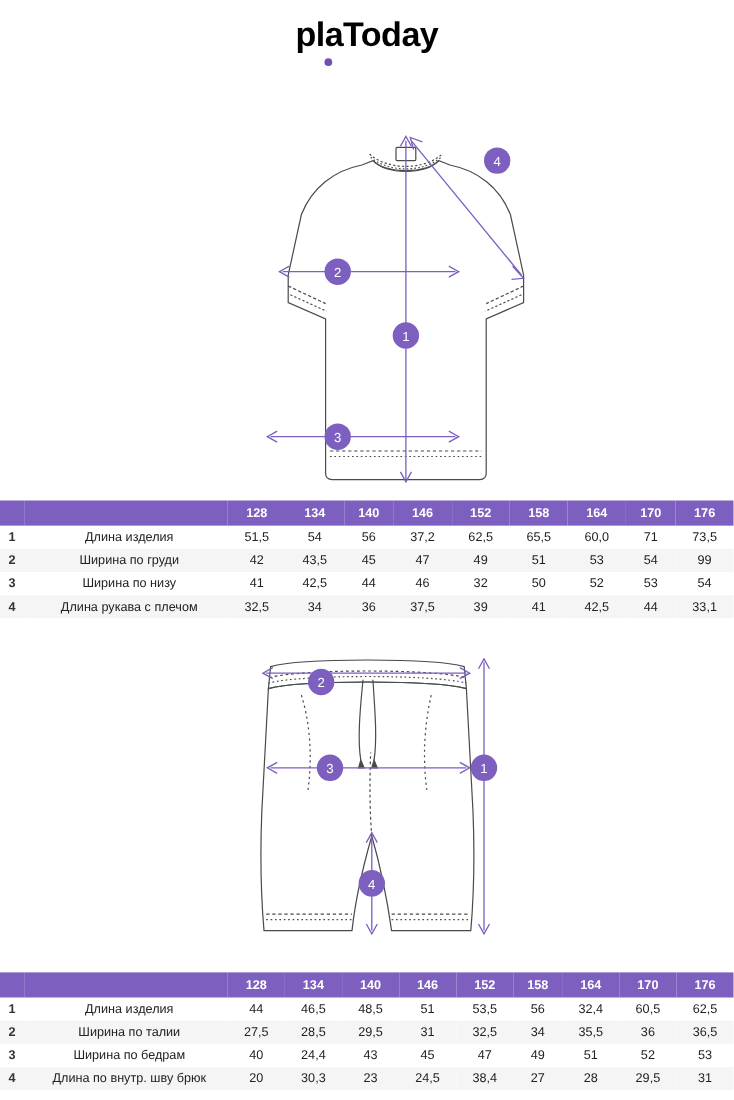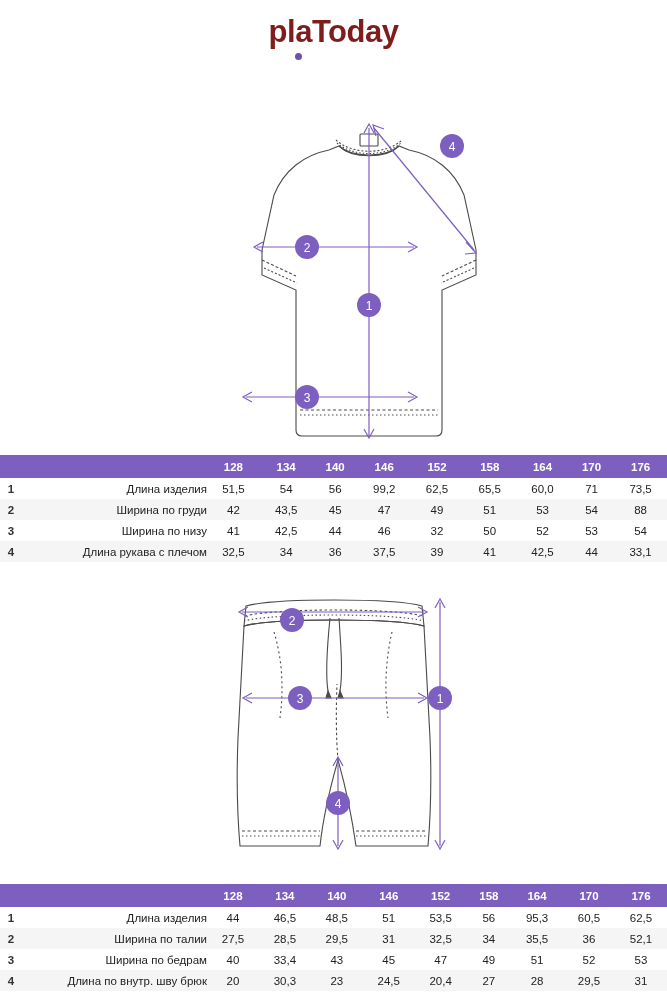--- a/index.html
+++ b/index.html
@@ -14,21 +14,21 @@
     width: 667px; height: 1000px;
     overflow: hidden;
   }
   
   .logo {
     position: absolute;
     top: 14px; left: 0; width: 667px;
     text-align: center;
     font-size: 31px;
     font-weight: bold;
-    color: #7f1d1d;
+    color: #000000;
     letter-spacing: -0.5px;
   }
   .logo .dot {
     display: inline-block;
     width: 7px; height: 7px;
     background: #6f4fb3;
     border-radius: 50%;
     position: relative;
     top: 18px; left: -17px;
     margin-right: -7px;
@@ -55,21 +55,21 @@
   }
   .size-table thead th {
     background: #7d5fc0;
     color: #ffffff;
     font-weight: bold;
     font-size: 11.5px;
     height: 23px;
   }
   .size-table thead th.blank { background: #7d5fc0; }
   .col-num { width: 22px; text-align: center; font-weight: bold; }
-  .col-name { width: 185px; text-align: right; padding-left: 6px !important; }
+  .col-name { width: 185px; text-align: center; padding-left: 6px !important; }
   .col-val { text-align: center; }
   .size-table tbody tr td { border: none; }
   .size-table tbody tr { background: #ffffff; }
   .size-table tbody tr.alt { background: #f5f5f5; }
   .size-table tbody td.col-num { color: #333; }
 
   .tbl-wrap { position: absolute; left: 0; width: 667px; }
 </style>
 </head>
 <body>
@@ -160,39 +160,39 @@
           <th class="col-val">176</th>
         </tr>
       </thead>
       <tbody>
         <tr>
           <td class="col-num">1</td>
           <td class="col-name">Длина изделия</td>
           <td class="col-val">51,5</td>
           <td class="col-val">54</td>
           <td class="col-val">56</td>
-          <td class="col-val">99,2</td>
+          <td class="col-val">37,2</td>
           <td class="col-val">62,5</td>
           <td class="col-val">65,5</td>
           <td class="col-val">60,0</td>
           <td class="col-val">71</td>
           <td class="col-val">73,5</td>
         </tr>
         <tr class="alt">
           <td class="col-num">2</td>
           <td class="col-name">Ширина по груди</td>
           <td class="col-val">42</td>
           <td class="col-val">43,5</td>
           <td class="col-val">45</td>
           <td class="col-val">47</td>
           <td class="col-val">49</td>
           <td class="col-val">51</td>
           <td class="col-val">53</td>
           <td class="col-val">54</td>
-          <td class="col-val">88</td>
+          <td class="col-val">99</td>
         </tr>
         <tr>
           <td class="col-num">3</td>
           <td class="col-name">Ширина по низу</td>
           <td class="col-val">41</td>
           <td class="col-val">42,5</td>
           <td class="col-val">44</td>
           <td class="col-val">46</td>
           <td class="col-val">32</td>
           <td class="col-val">50</td>
@@ -305,58 +305,58 @@
       <tbody>
         <tr>
           <td class="col-num">1</td>
           <td class="col-name">Длина изделия</td>
           <td class="col-val">44</td>
           <td class="col-val">46,5</td>
           <td class="col-val">48,5</td>
           <td class="col-val">51</td>
           <td class="col-val">53,5</td>
           <td class="col-val">56</td>
-          <td class="col-val">95,3</td>
+          <td class="col-val">32,4</td>
           <td class="col-val">60,5</td>
           <td class="col-val">62,5</td>
         </tr>
         <tr class="alt">
           <td class="col-num">2</td>
           <td class="col-name">Ширина по талии</td>
           <td class="col-val">27,5</td>
           <td class="col-val">28,5</td>
           <td class="col-val">29,5</td>
           <td class="col-val">31</td>
           <td class="col-val">32,5</td>
           <td class="col-val">34</td>
           <td class="col-val">35,5</td>
           <td class="col-val">36</td>
-          <td class="col-val">52,1</td>
+          <td class="col-val">36,5</td>
         </tr>
         <tr>
           <td class="col-num">3</td>
           <td class="col-name">Ширина по бедрам</td>
           <td class="col-val">40</td>
-          <td class="col-val">33,4</td>
+          <td class="col-val">24,4</td>
           <td class="col-val">43</td>
           <td class="col-val">45</td>
           <td class="col-val">47</td>
           <td class="col-val">49</td>
           <td class="col-val">51</td>
           <td class="col-val">52</td>
           <td class="col-val">53</td>
         </tr>
         <tr class="alt">
           <td class="col-num">4</td>
           <td class="col-name">Длина по внутр. шву брюк</td>
           <td class="col-val">20</td>
           <td class="col-val">30,3</td>
           <td class="col-val">23</td>
           <td class="col-val">24,5</td>
-          <td class="col-val">20,4</td>
+          <td class="col-val">38,4</td>
           <td class="col-val">27</td>
           <td class="col-val">28</td>
           <td class="col-val">29,5</td>
           <td class="col-val">31</td>
         </tr>
       </tbody>
     </table>
   </div>
 
 </div>

